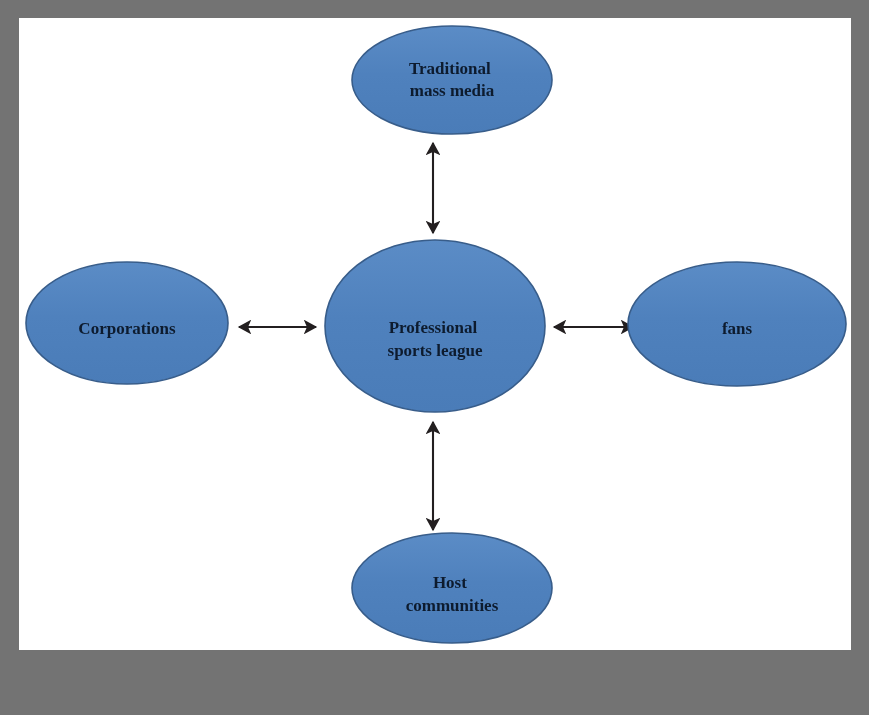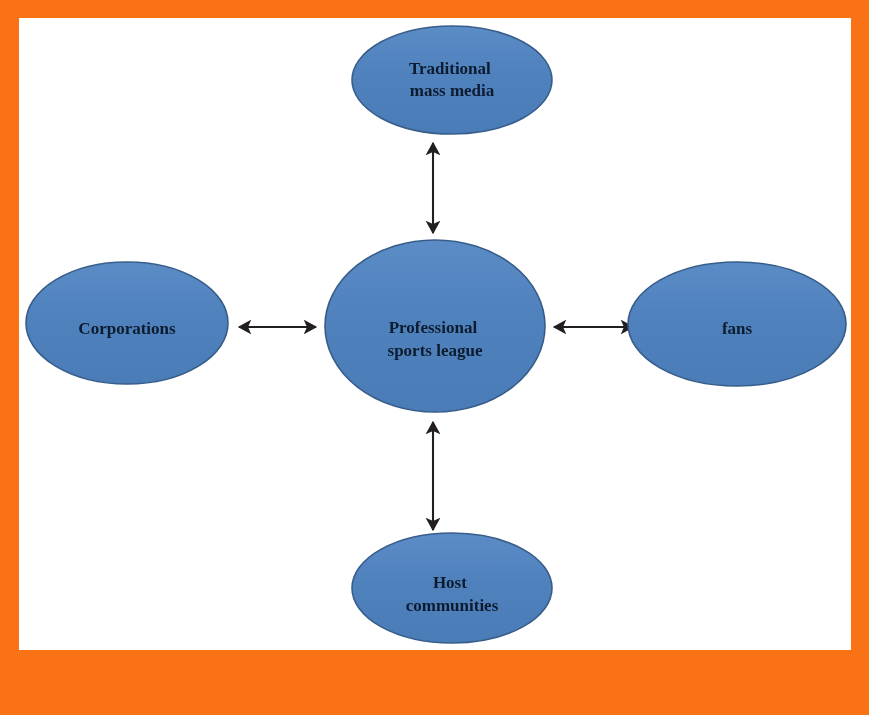--- a/index.html
+++ b/index.html
@@ -12,21 +12,21 @@
     height: 715px;
     overflow: hidden;
     font-family: "Liberation Serif", serif;
   }
 
   
   #figure-frame {
     position: relative;
     width: 869px;
     height: 715px;
-    background: #f97316;
+    background: #737373;
   }
 
   
   #canvas {
     position: absolute;
     left: 19px;
     top: 18px;
     width: 832px;
     height: 632px;
     background: #ffffff;

